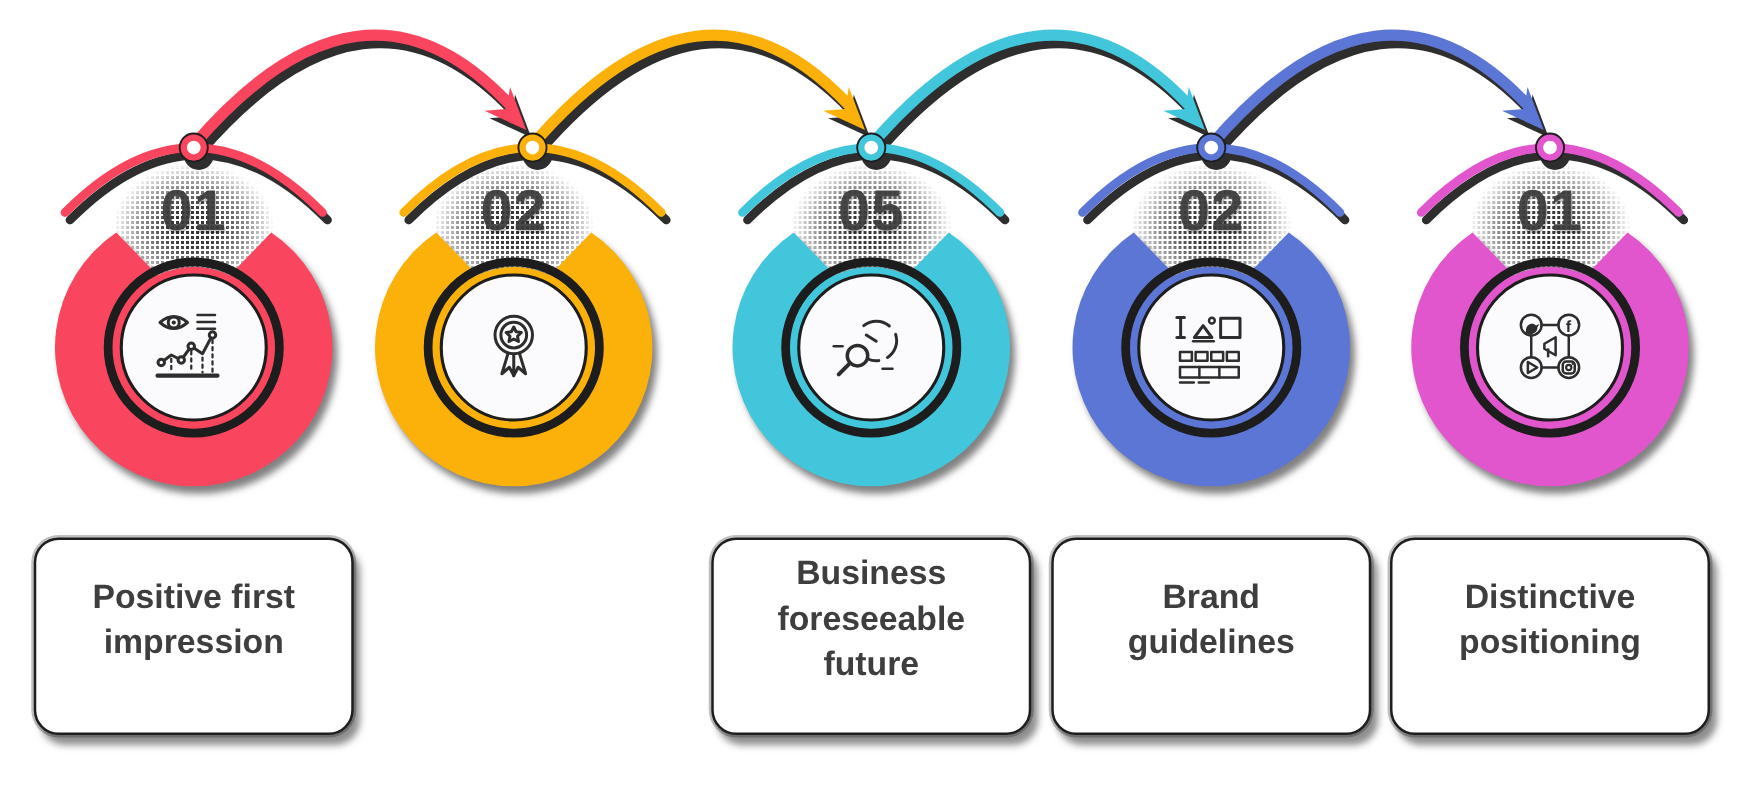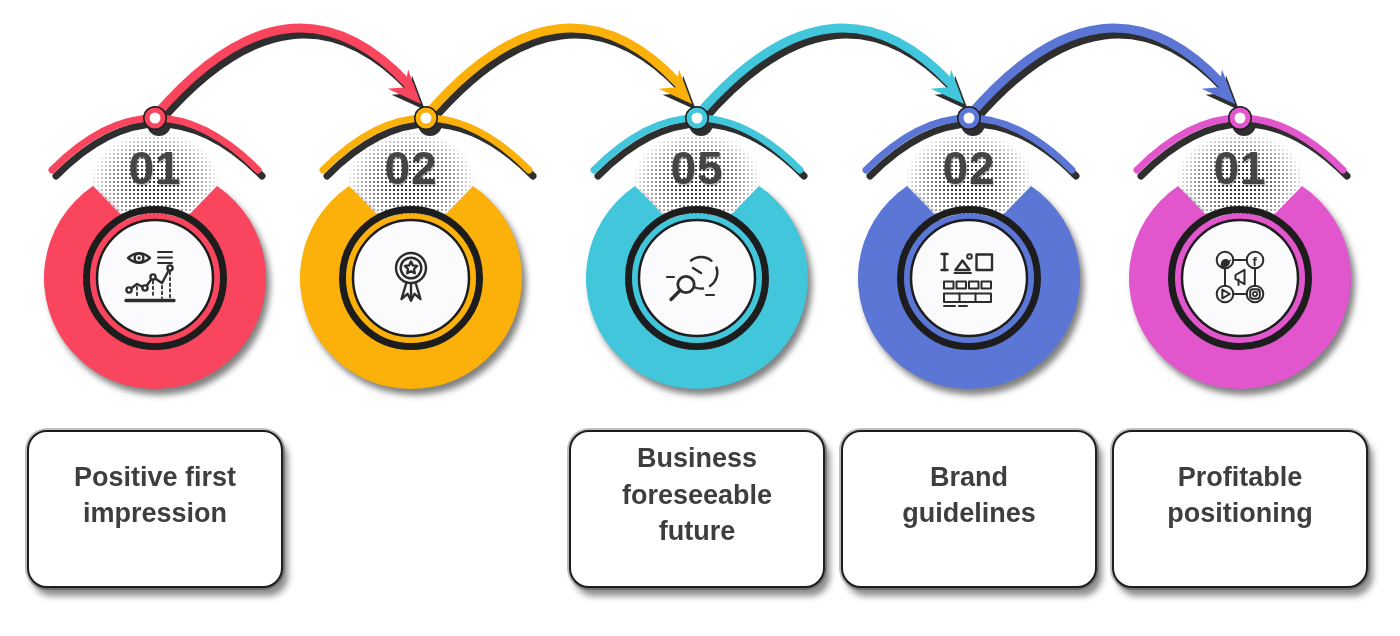--- a/index.html
+++ b/index.html
@@ -192,21 +192,21 @@
         <text x="52.5" y="28.5">f</text>
         <path class="thin" d="M22.3,52.6 L22.3,61.4 L29.8,57 Z"></path>
         <g>
           <rect class="thin" x="50.2" y="52.2" width="9.6" height="9.6" rx="2.8"></rect>
           <circle style="stroke-width:1.7" cx="55" cy="57" r="2.1"></circle>
           <circle class="fill" cx="58" cy="54.2" r="0.8"></circle>
         </g>
       </g>
     </svg>
     <div class="card">
-      <span>Profitable positioning</span>
+      <span>Distinctive positioning</span>
     </div>
   </div>
 
   <svg id="connectors" width="1400" height="636" viewBox="0 0 1400 636">
 
     <g class="sh" transform="translate(4,6)" opacity="0.92">
       <path class="eyebrow" d="M52,170 Q155,66 258,170"></path>
       <path class="eyebrow" d="M323,170 Q426,66 529,170"></path>
       <path class="eyebrow" d="M594,170 Q697,66 800,170"></path>
       <path class="eyebrow" d="M866,170 Q969,66 1072,170"></path>

